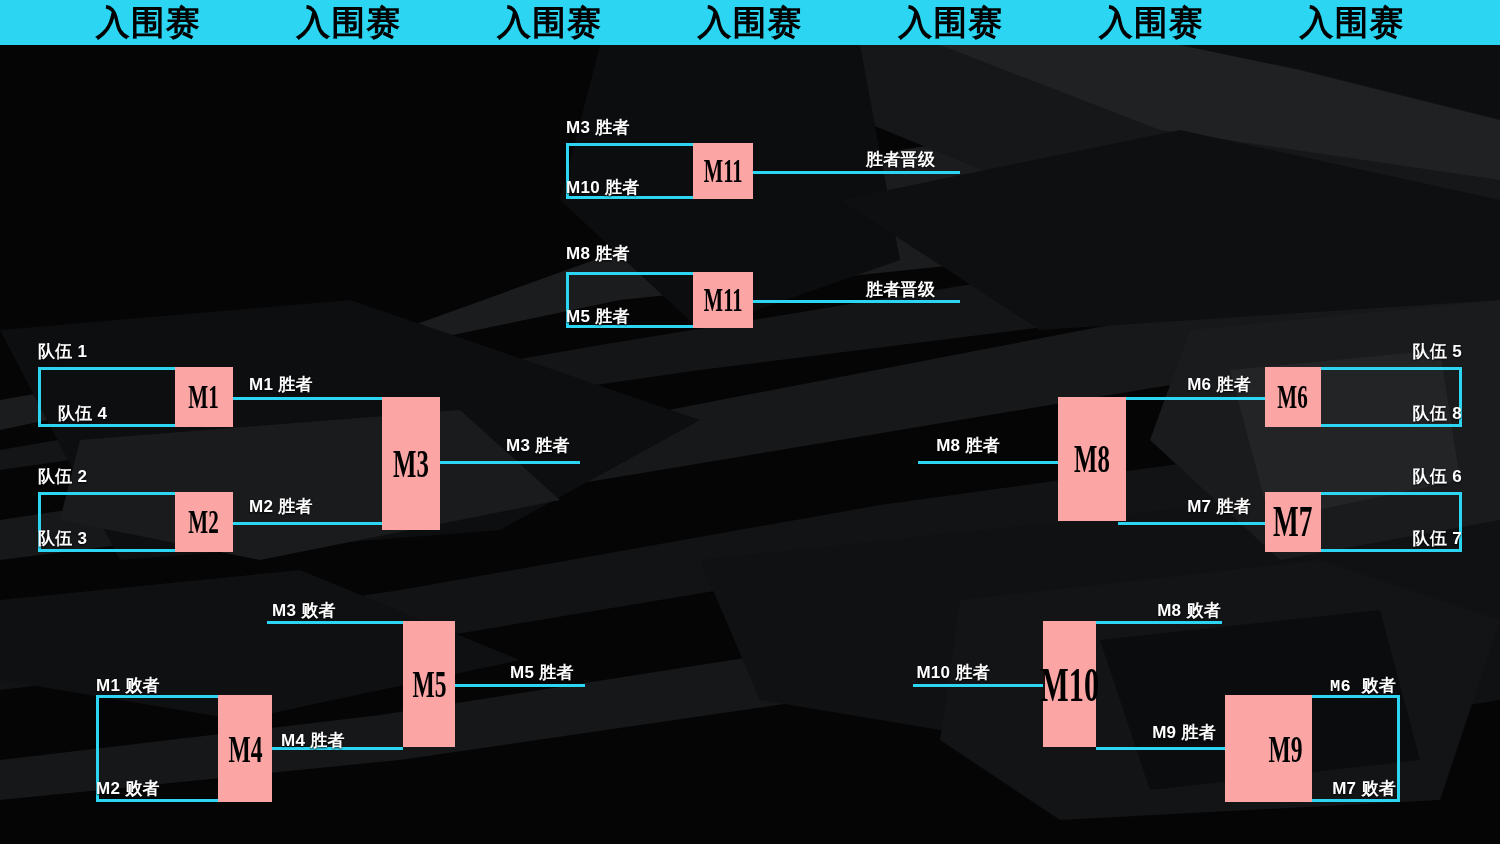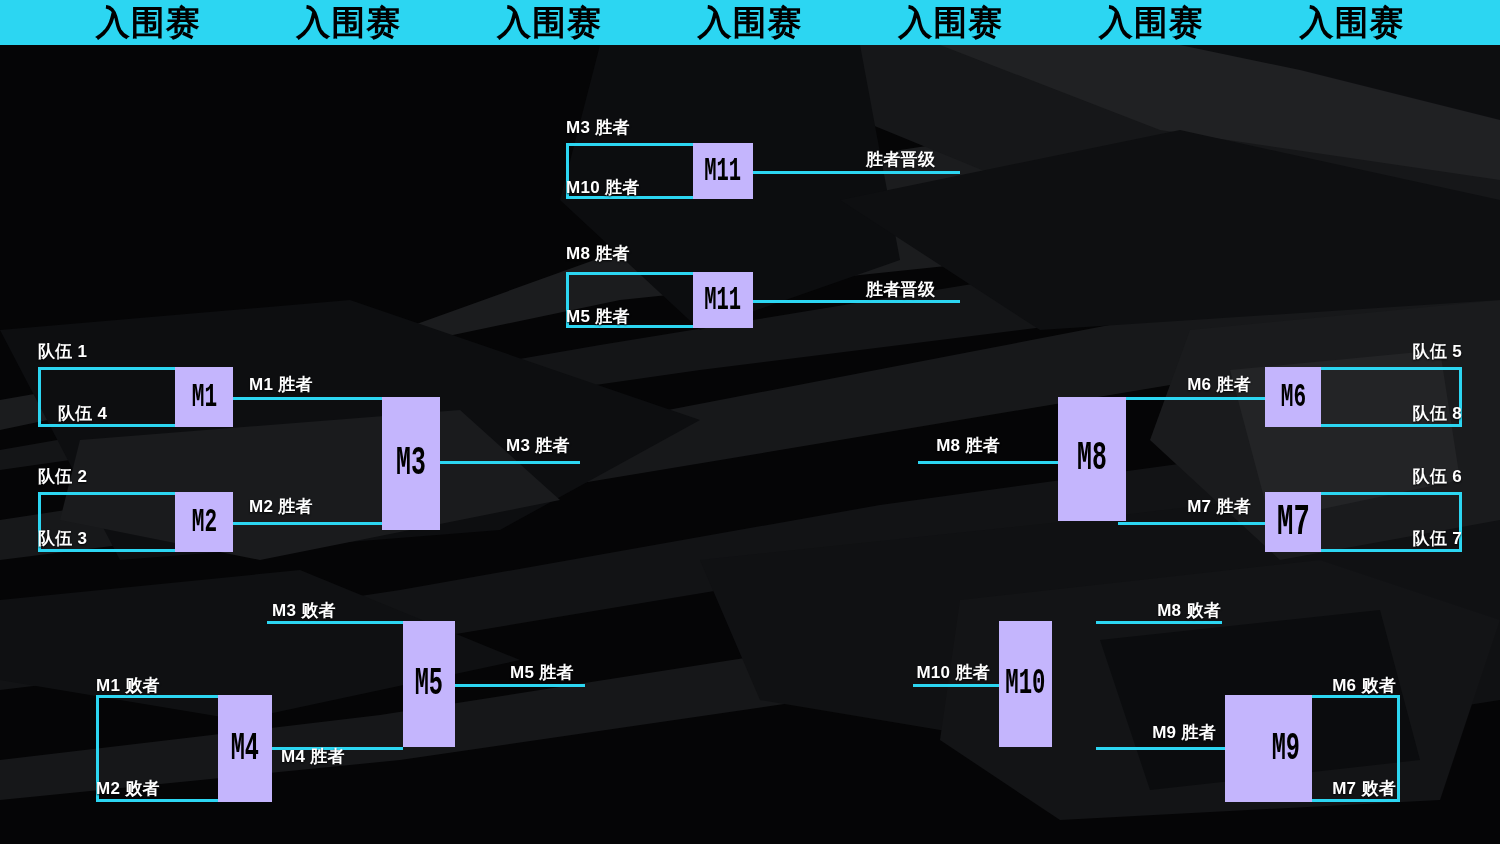--- a/index.html
+++ b/index.html
@@ -50,27 +50,27 @@
   
   #bracket {
     position: absolute;
     left: 0; top: 0;
     width: 1500px; height: 844px;
     z-index: 4;
   }
 
   .match-box {
     position: absolute;
-    background: #c4b5fd;
+    background: #fca5a5;
     color: #000;
     display: flex;
     align-items: center;
     justify-content: center;
     font-weight: 700;
-    font-family: Liberation Mono, monospace;
+    font-family: Liberation Serif, serif;
     z-index: 6;
   }
   .match-box span {
     display: block;
     transform: scaleX(0.62);
     transform-origin: center center;
     white-space: nowrap;
     line-height: 1;
   }
 
@@ -198,21 +198,21 @@
       </div>
       <div class="match-box" style="left: 1265px; top: 492px; width: 56px; height: 60px; font-size: 44px;">
         <span>M7</span>
       </div>
       <div class="match-box" style="left: 1058px; top: 397px; width: 68px; height: 124px; font-size: 40px;">
         <span>M8</span>
       </div>
       <div class="match-box" style="left: 1225px; top: 695px; width: 53px; height: 107px; font-size: 38px; padding-left: 34px;">
         <span>M9</span>
       </div>
-      <div class="match-box" style="left: 999px; top: 621px; width: 53px; height: 126px; font-size: 36px;">
+      <div class="match-box" style="left: 1043px; top: 621px; width: 53px; height: 126px; font-size: 49px;">
         <span>M10</span>
       </div>
       <div class="match-box" style="left: 693px; top: 143px; width: 60px; height: 56px; font-size: 33px;">
         <span>M11</span>
       </div>
       <div class="match-box" style="left: 693px; top: 272px; width: 60px; height: 56px; font-size: 33px;">
         <span>M11</span>
       </div>
       <div class="lbl" style="top: 116px; left: 566px;">M3 胜者</div>
       <div class="lbl" style="top: 176px; left: 566px;">M10 胜者</div>
@@ -230,22 +230,22 @@
       <div class="lbl right" style="top: 340px; left: 1162px; width: 300px;">队伍 5</div>
       <div class="lbl right" style="top: 402px; left: 1162px; width: 300px;">队伍 8</div>
       <div class="lbl right" style="top: 465px; left: 1162px; width: 300px;">队伍 6</div>
       <div class="lbl right" style="top: 527px; left: 1162px; width: 300px;">队伍 7</div>
       <div class="lbl right" style="top: 373px; left: 951px; width: 300px;">M6 胜者</div>
       <div class="lbl right" style="top: 495px; left: 951px; width: 300px;">M7 胜者</div>
       <div class="lbl right" style="top: 434px; left: 700px; width: 300px;">M8 胜者</div>
       <div class="lbl" style="top: 599px; left: 272px;">M3 败者</div>
       <div class="lbl" style="top: 674px; left: 96px;">M1 败者</div>
       <div class="lbl" style="top: 777px; left: 96px;">M2 败者</div>
-      <div class="lbl" style="top: 745px; left: 281px;">M4 胜者</div>
+      <div class="lbl" style="top: 729px; left: 281px;">M4 胜者</div>
       <div class="lbl" style="top: 661px; left: 510px;">M5 胜者</div>
       <div class="lbl right" style="top: 599px; left: 921px; width: 300px;">M8 败者</div>
-      <div class="lbl right" style="top: 674px; left: 1096px; width: 300px;">M6 败者</div>
+      <div class="lbl right" style="top: 674px; left: 1096px; width: 300px; font-family: Liberation Mono, monospace;">M6 败者</div>
       <div class="lbl right" style="top: 777px; left: 1096px; width: 300px;">M7 败者</div>
       <div class="lbl right" style="top: 721px; left: 916px; width: 300px;">M9 胜者</div>
       <div class="lbl right" style="top: 661px; left: 690px; width: 300px;">M10 胜者</div>
     </div>
 
 </div>
 
 </body></html>

